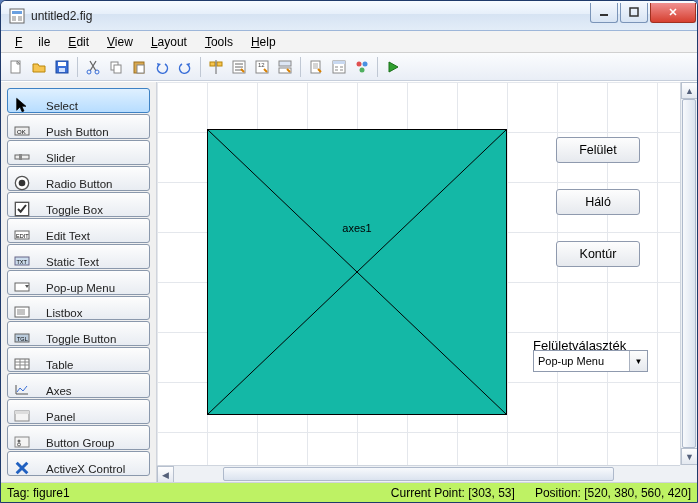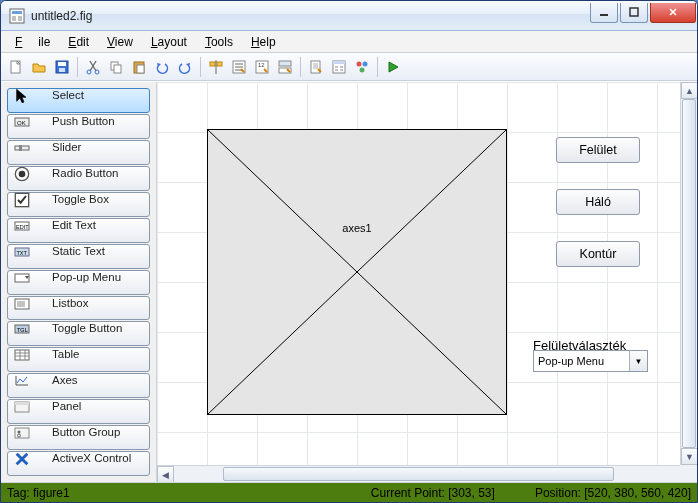--- a/index.html
+++ b/index.html
@@ -19,21 +19,21 @@
   .menubar span { padding: 2px 8px; cursor:default; }
   .menubar span u { text-decoration: underline; }
 
   .toolbar { height: 28px; background: linear-gradient(#fbfcfe,#e9eef6); border-bottom:1px solid #c6cedb; display:flex; align-items:center; padding:0 4px; gap:1px;}
   .tbtn { width:22px; height:22px; display:flex; align-items:center; justify-content:center; border:1px solid transparent; border-radius:3px;}
   .tsep { width:1px; height:20px; background:#c0c8d4; margin:0 3px;}
   .tbtn svg, .tbtn span { width:16px; height:16px; font-size:14px; }
 
   .workarea { flex:1; display:flex; min-height:0; background:#f0f0f0; border-top:1px solid #fff;}
   .palette { width: 156px; background:#f0f0f0; padding:6px 6px; display:flex; flex-direction:column; gap:1px; border-right:1px solid #d0d4dc;}
-  .palbtn { height:32px; background:linear-gradient(#fdfdfd,#e8ecf2); border:1px solid #8a98ac; border-radius:3px; display:flex; align-items:flex-start; padding:0 6px; font-size:11.5px; color:#222; gap:22px; cursor:default;}
+  .palbtn { height:32px; background:linear-gradient(#fdfdfd,#e8ecf2); border:1px solid #8a98ac; border-radius:3px; display:flex; align-items:flex-end; padding:0 6px; font-size:11.5px; color:#222; gap:16px; cursor:default;}
   .palbtn.selected { background:linear-gradient(#dff0ff,#b7ddff); border-color:#3e82c4; }
   .palbtn .picon { width:16px; height:14px; display:flex; align-items:center; justify-content:center; font-size:11px; }
   .palbtn .plabel { flex:1; white-space:nowrap; overflow:hidden; }
 
   .canvas-wrap { flex:1; display:flex; flex-direction:column; min-width:0;}
   .canvas-scroll { flex:1; position:relative; overflow:hidden; background:#fff;}
   .grid { position:absolute; inset:0;
     background-image:
       linear-gradient(to right, #e4e7ec 0 1px, transparent 1px 100%),
       linear-gradient(to bottom, #e4e7ec 0 1px, transparent 1px 100%);
@@ -43,30 +43,30 @@
   .vscroll { position:absolute; right:0; top:0; bottom:17px; width:17px; background:#eef1f5; border-left:1px solid #cfd5de;}
   .vscroll .arrow, .hscroll .arrow { width:17px; height:17px; background:linear-gradient(#fdfdfe,#e3e8f0); border:1px solid #b7c0ce; display:flex; align-items:center; justify-content:center; font-size:9px; color:#54607a;}
   .vscroll .track { position:absolute; top:17px; bottom:17px; left:0; right:0;}
   .vscroll .thumb { position:absolute; left:1px; right:1px; top:0; height:100%; background:linear-gradient(to right,#f7f9fc,#dbe3ef); border:1px solid #aeb9cb; border-radius:2px;}
   .vscroll .arrow.dn{ position:absolute; bottom:0;}
   .hscroll { position:absolute; left:0; right:17px; bottom:0; height:17px; background:#eef1f5; border-top:1px solid #cfd5de;}
   .hscroll .track { position:absolute; left:17px; right:17px; top:0; bottom:0;}
   .hscroll .thumb { position:absolute; top:1px; bottom:1px; left:0; width:80%; background:linear-gradient(#f7f9fc,#dbe3ef); border:1px solid #aeb9cb; border-radius:2px;}
   .scroll-corner { position:absolute; right:0; bottom:0; width:17px; height:17px; background:#eef1f5;}
 
-  .axes { position:absolute; left:50px; top:47px; width:300px; height:286px; border:1px solid #000; background:#e5e5e5;}
+  .axes { position:absolute; left:50px; top:47px; width:300px; height:286px; border:1px solid #000; background:#14b8a6;}
   .axes svg { width:100%; height:100%; display:block;}
   .axes .axlabel { position:absolute; top:92px; left:0; right:0; text-align:center; font-size:11px; color:#000;}
 
   .uibtn { position:absolute; width:84px; height:26px; background:linear-gradient(#fdfdfd,#e6e9ee); border:1px solid #8f9aae; border-radius:3px; font-size:12.5px; display:flex; align-items:center; justify-content:center;}
   .uilabel { position:absolute; font-size:13px; color:#000;}
   .uipopup { position:absolute; width:115px; height:22px; background:#fff; border:1px solid #8f9aae; font-size:11px; display:flex; align-items:center; padding:0 4px;}
   .uipopup .dd { position:absolute; right:0; top:0; bottom:0; width:18px; background:linear-gradient(#fdfdfd,#e6e9ee); border-left:1px solid #aab2c0; display:flex; align-items:center; justify-content:center; font-size:8px;}
 
-  .statusbar { height:20px; background:#4d7c0f; border-top:1px solid #d0d4dc; display:flex; align-items:center; font-size:12px; padding:0 6px; gap:40px;}
+  .statusbar { height:20px; background:#bef264; border-top:1px solid #d0d4dc; display:flex; align-items:center; font-size:12px; padding:0 6px; gap:20px;}
   .statusbar .sp { flex:1;}
   .status-seg { white-space:nowrap;}
 </style>
 </head>
 <body>
 
 <div class="window">
 
   <div class="titlebar">
     <span class="icon">

